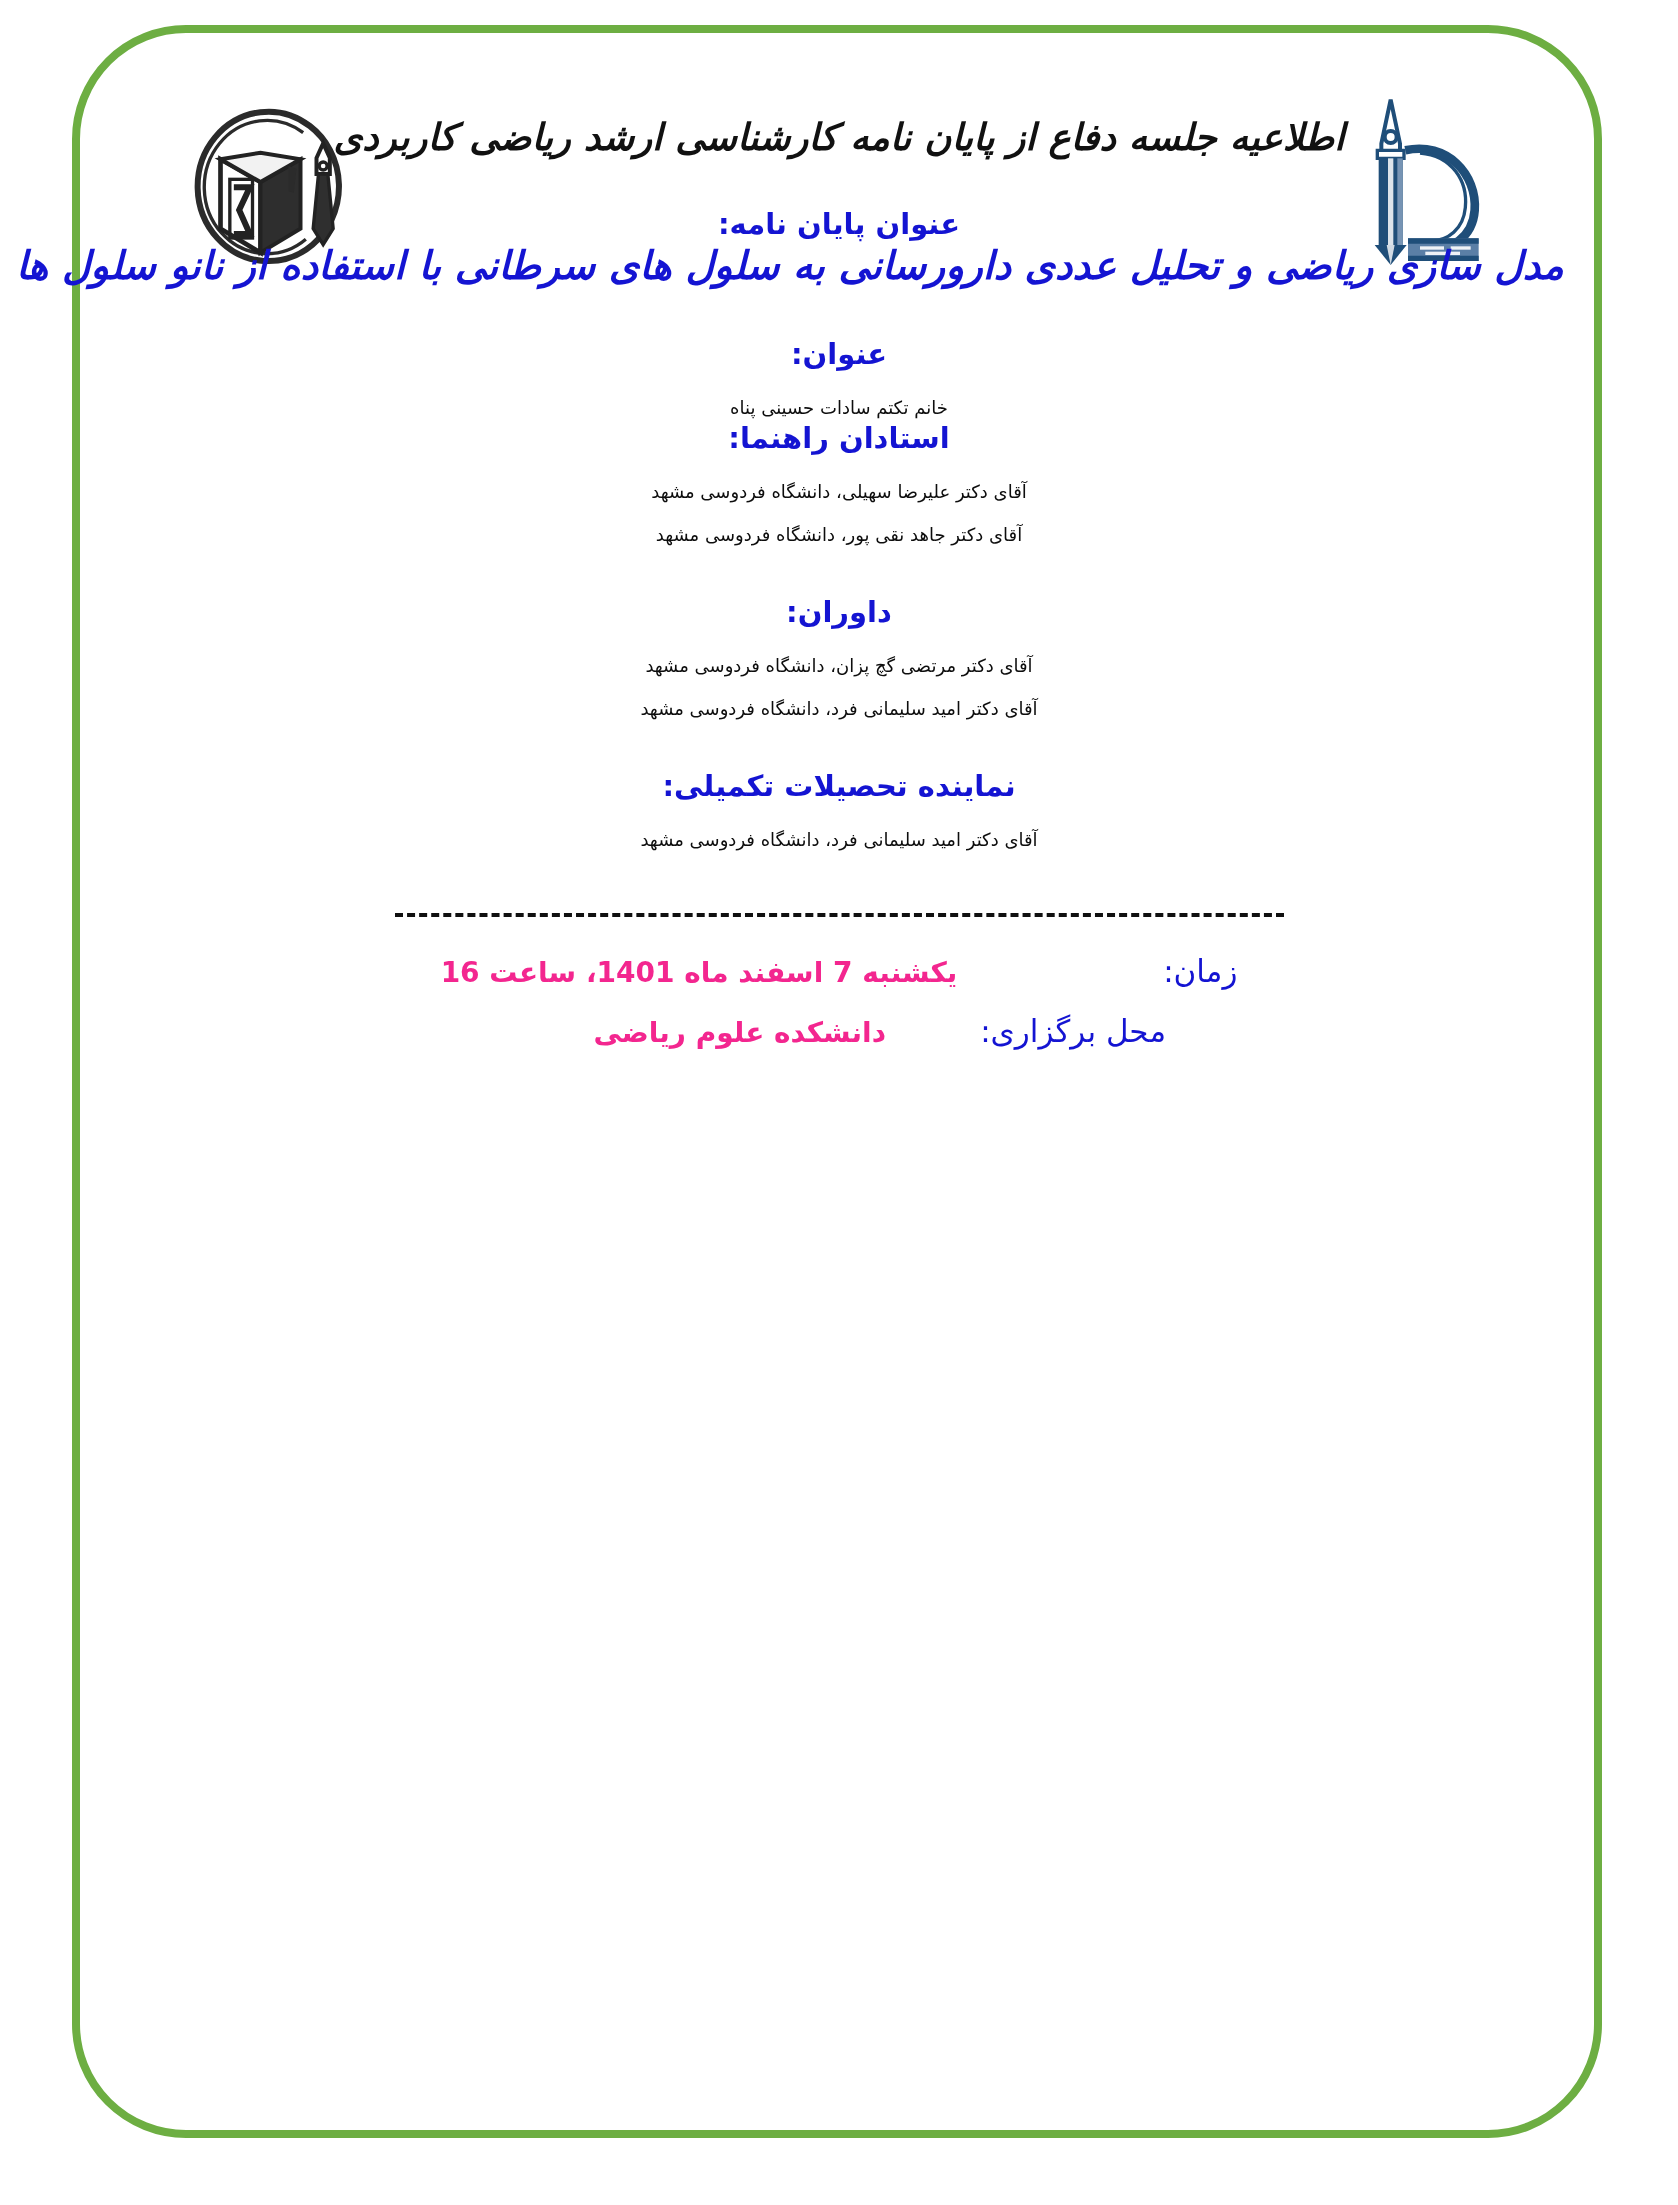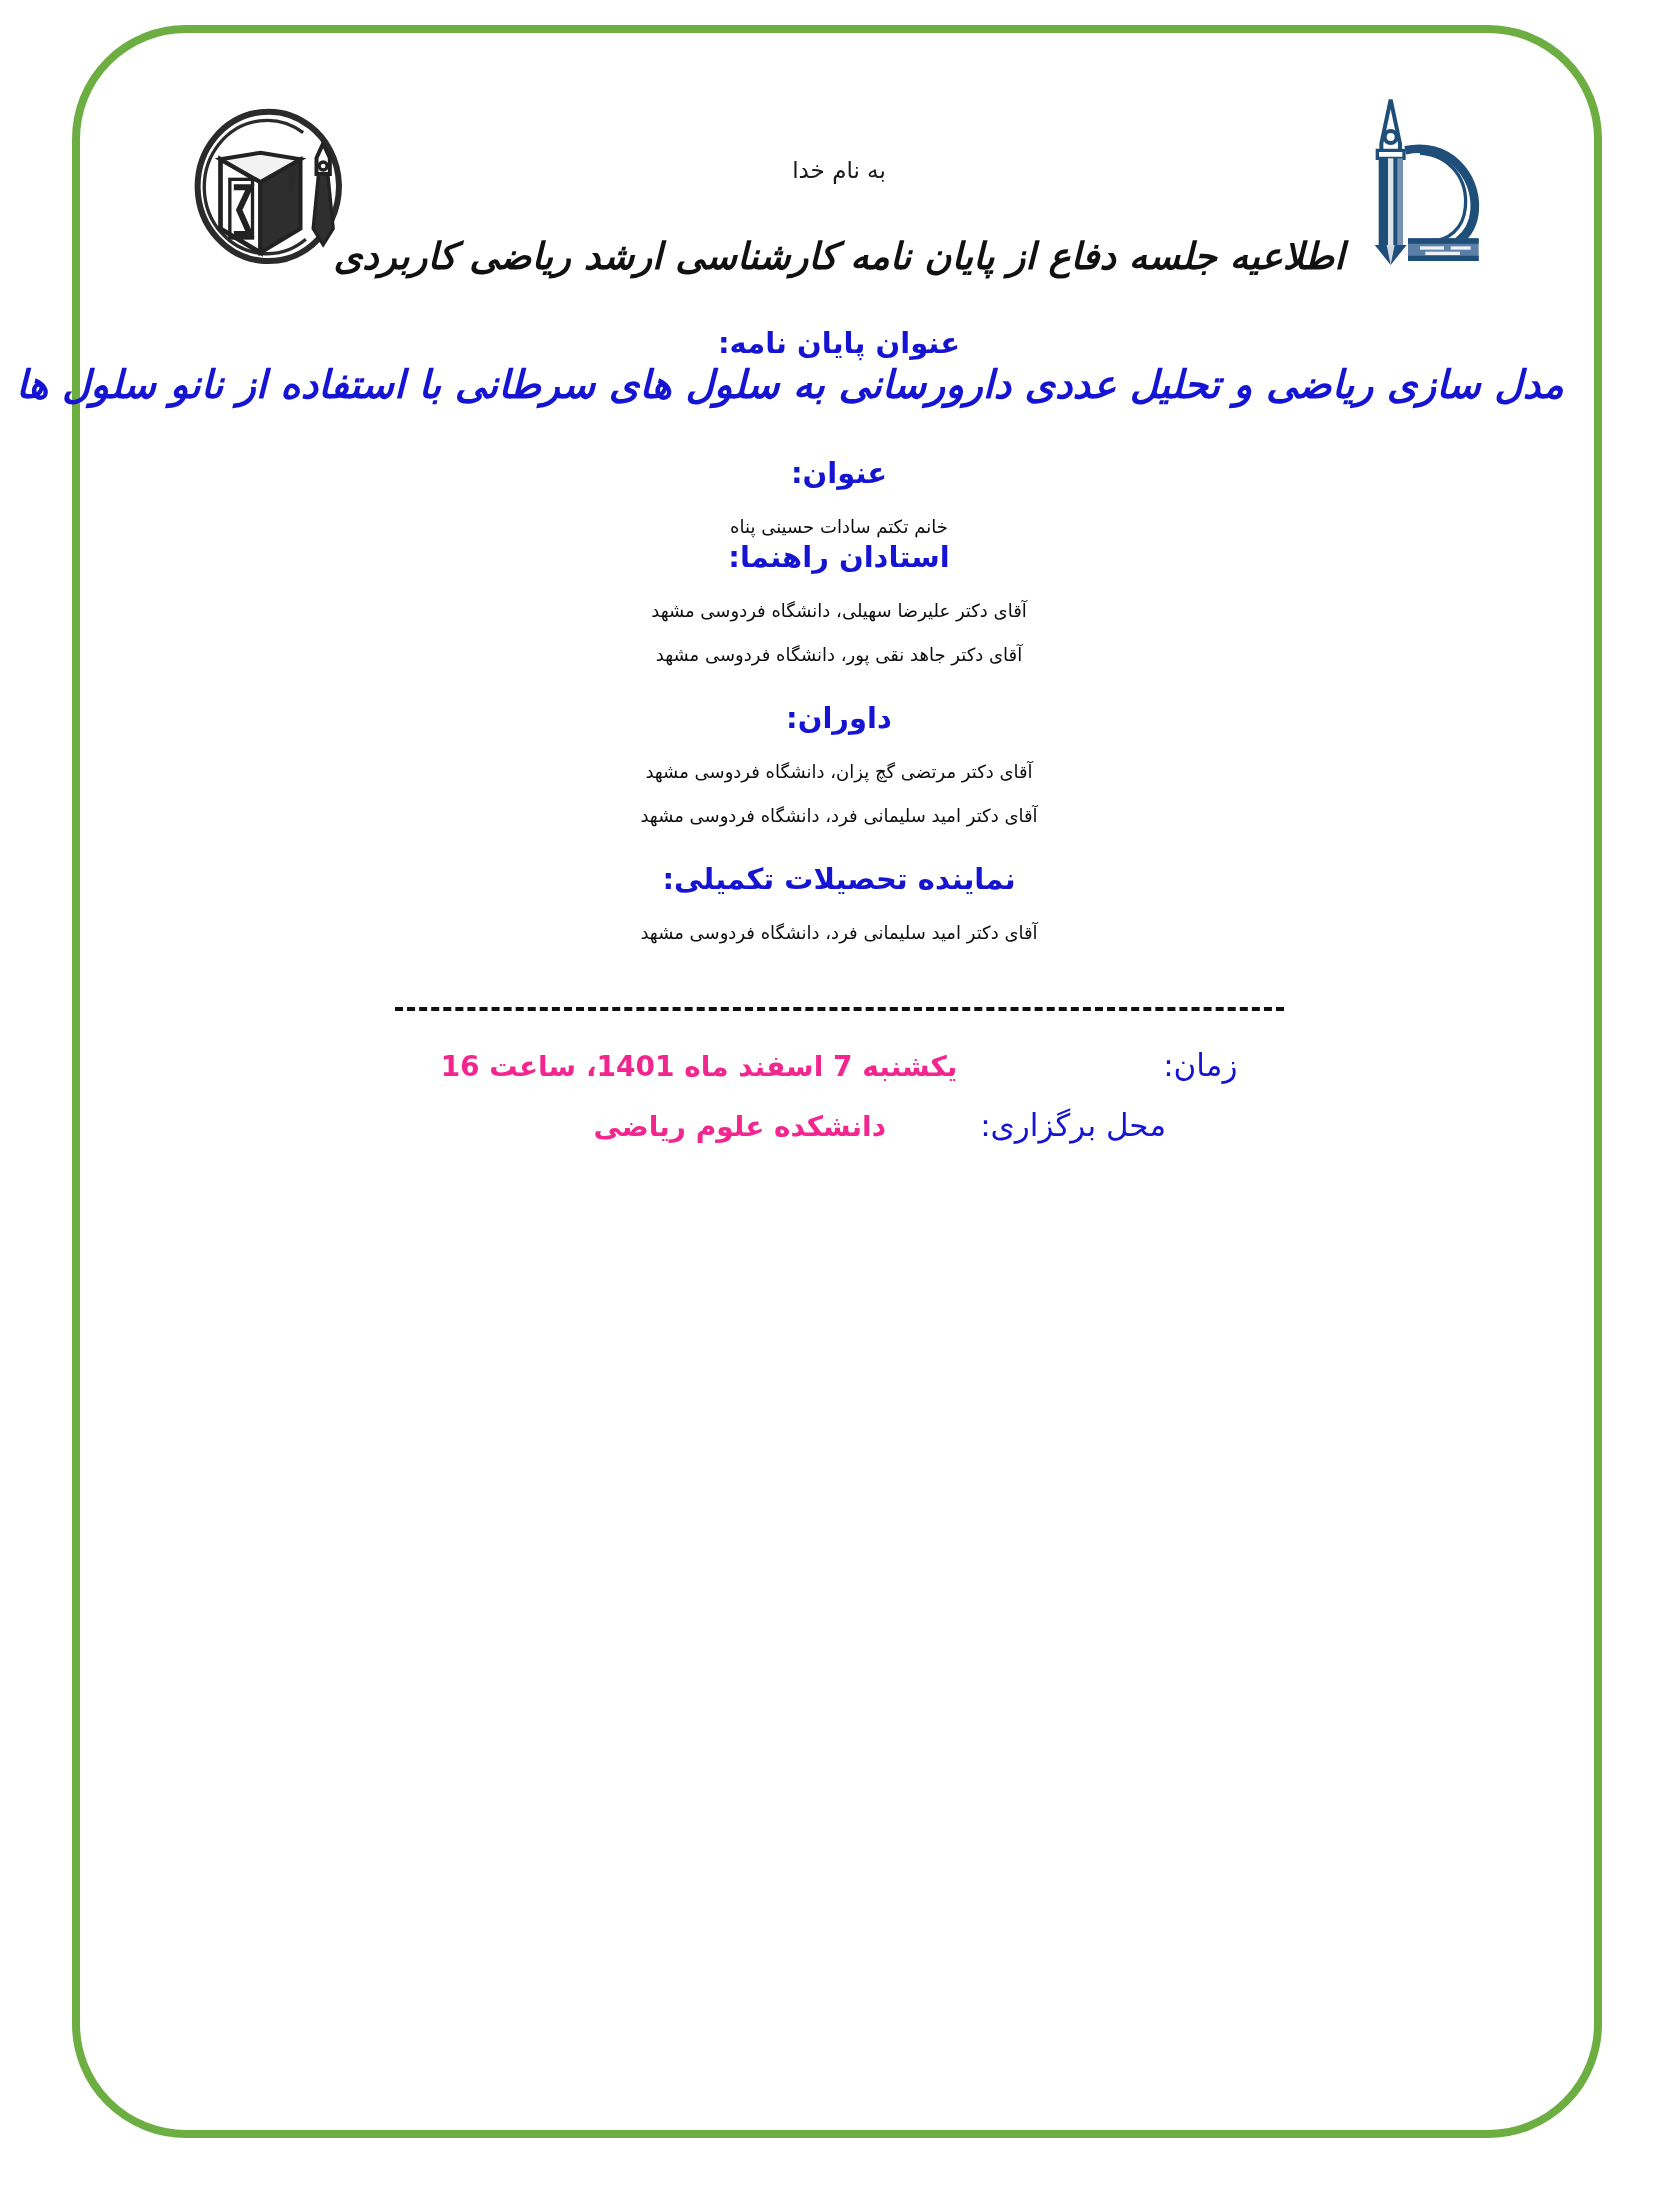--- a/index.html
+++ b/index.html
@@ -102,21 +102,21 @@
   .body-black {
     font-family: "DejaVu Sans", sans-serif;
     font-size: 18px;
     color: #0d0d0d;
     direction: rtl;
     line-height: 1.3;
   }
 
   .sp-1 { margin-top: 47px; }
   .sp-2 { }
-  .sp-3 { margin-top: 34px; }
+  .sp-3 { margin-top: 47px; }
   .sp-4 { margin-top: 24px; }
   .sp-5 { margin-top: 20px; }
 
   
   .divider-row {
     margin-top: 57px;
     text-align: center;
   }
   .divider {
     display: inline-block;
@@ -241,21 +241,20 @@
         <path id="fumCaption" d="M18 300 C 70 318, 150 318, 246 286"></path>
       </defs>
       <text font-size="22" fill="#1F4E79" font-family="'DejaVu Sans', sans-serif">
         <textPath href="#fumCaption">دانشگاه فردوسی مشهد</textPath>
       </text>
     </svg>
   </div>
 
   <div class="content">
 
-    <div class="bismillah">به نام خدا</div>
 
     <div class="headline">اطلاعیه جلسه دفاع از پایان نامه کارشناسی ارشد ریاضی کاربردی</div>
 
     <div class="label-blue sp-1">عنوان پایان نامه:</div>
 
     <div class="thesis-title sp-2">مدل سازی ریاضی و تحلیل عددی دارورسانی به سلول های سرطانی با استفاده از نانو سلول ها</div>
 
     <div class="label-blue sp-1">عنوان:</div>
     <div class="body-black sp-4">خانم تکتم سادات حسینی پناه</div>
 

